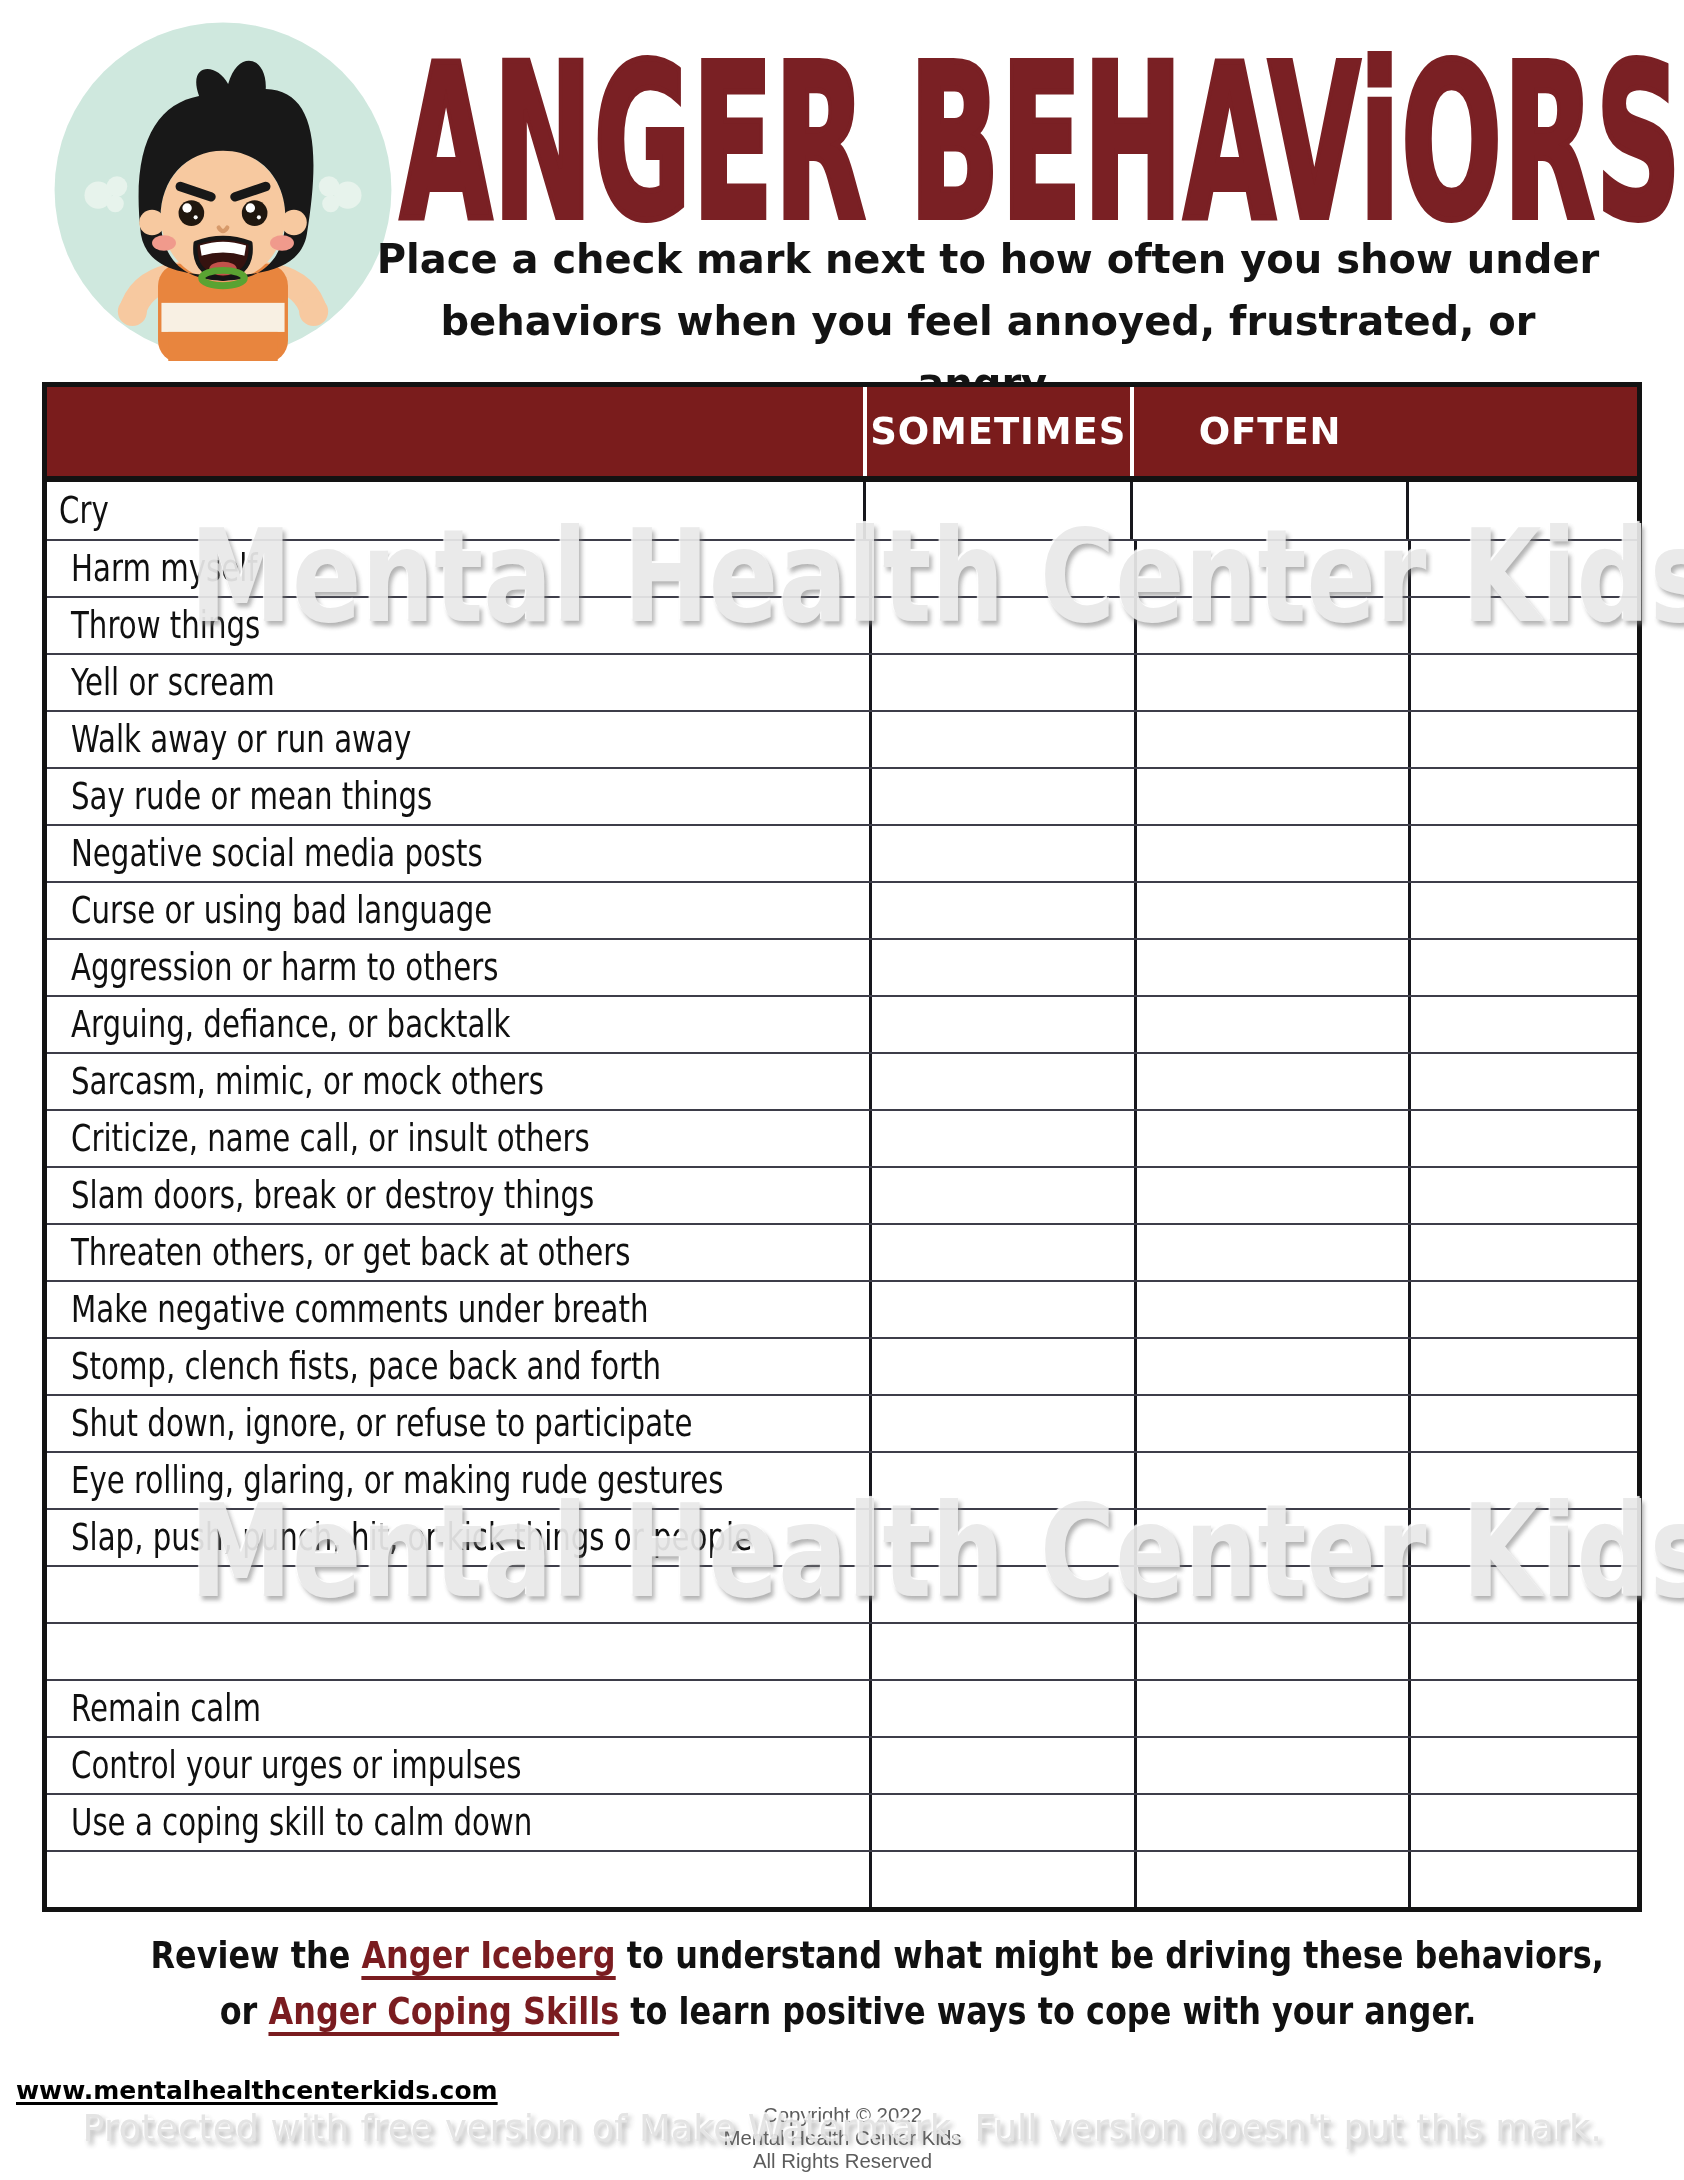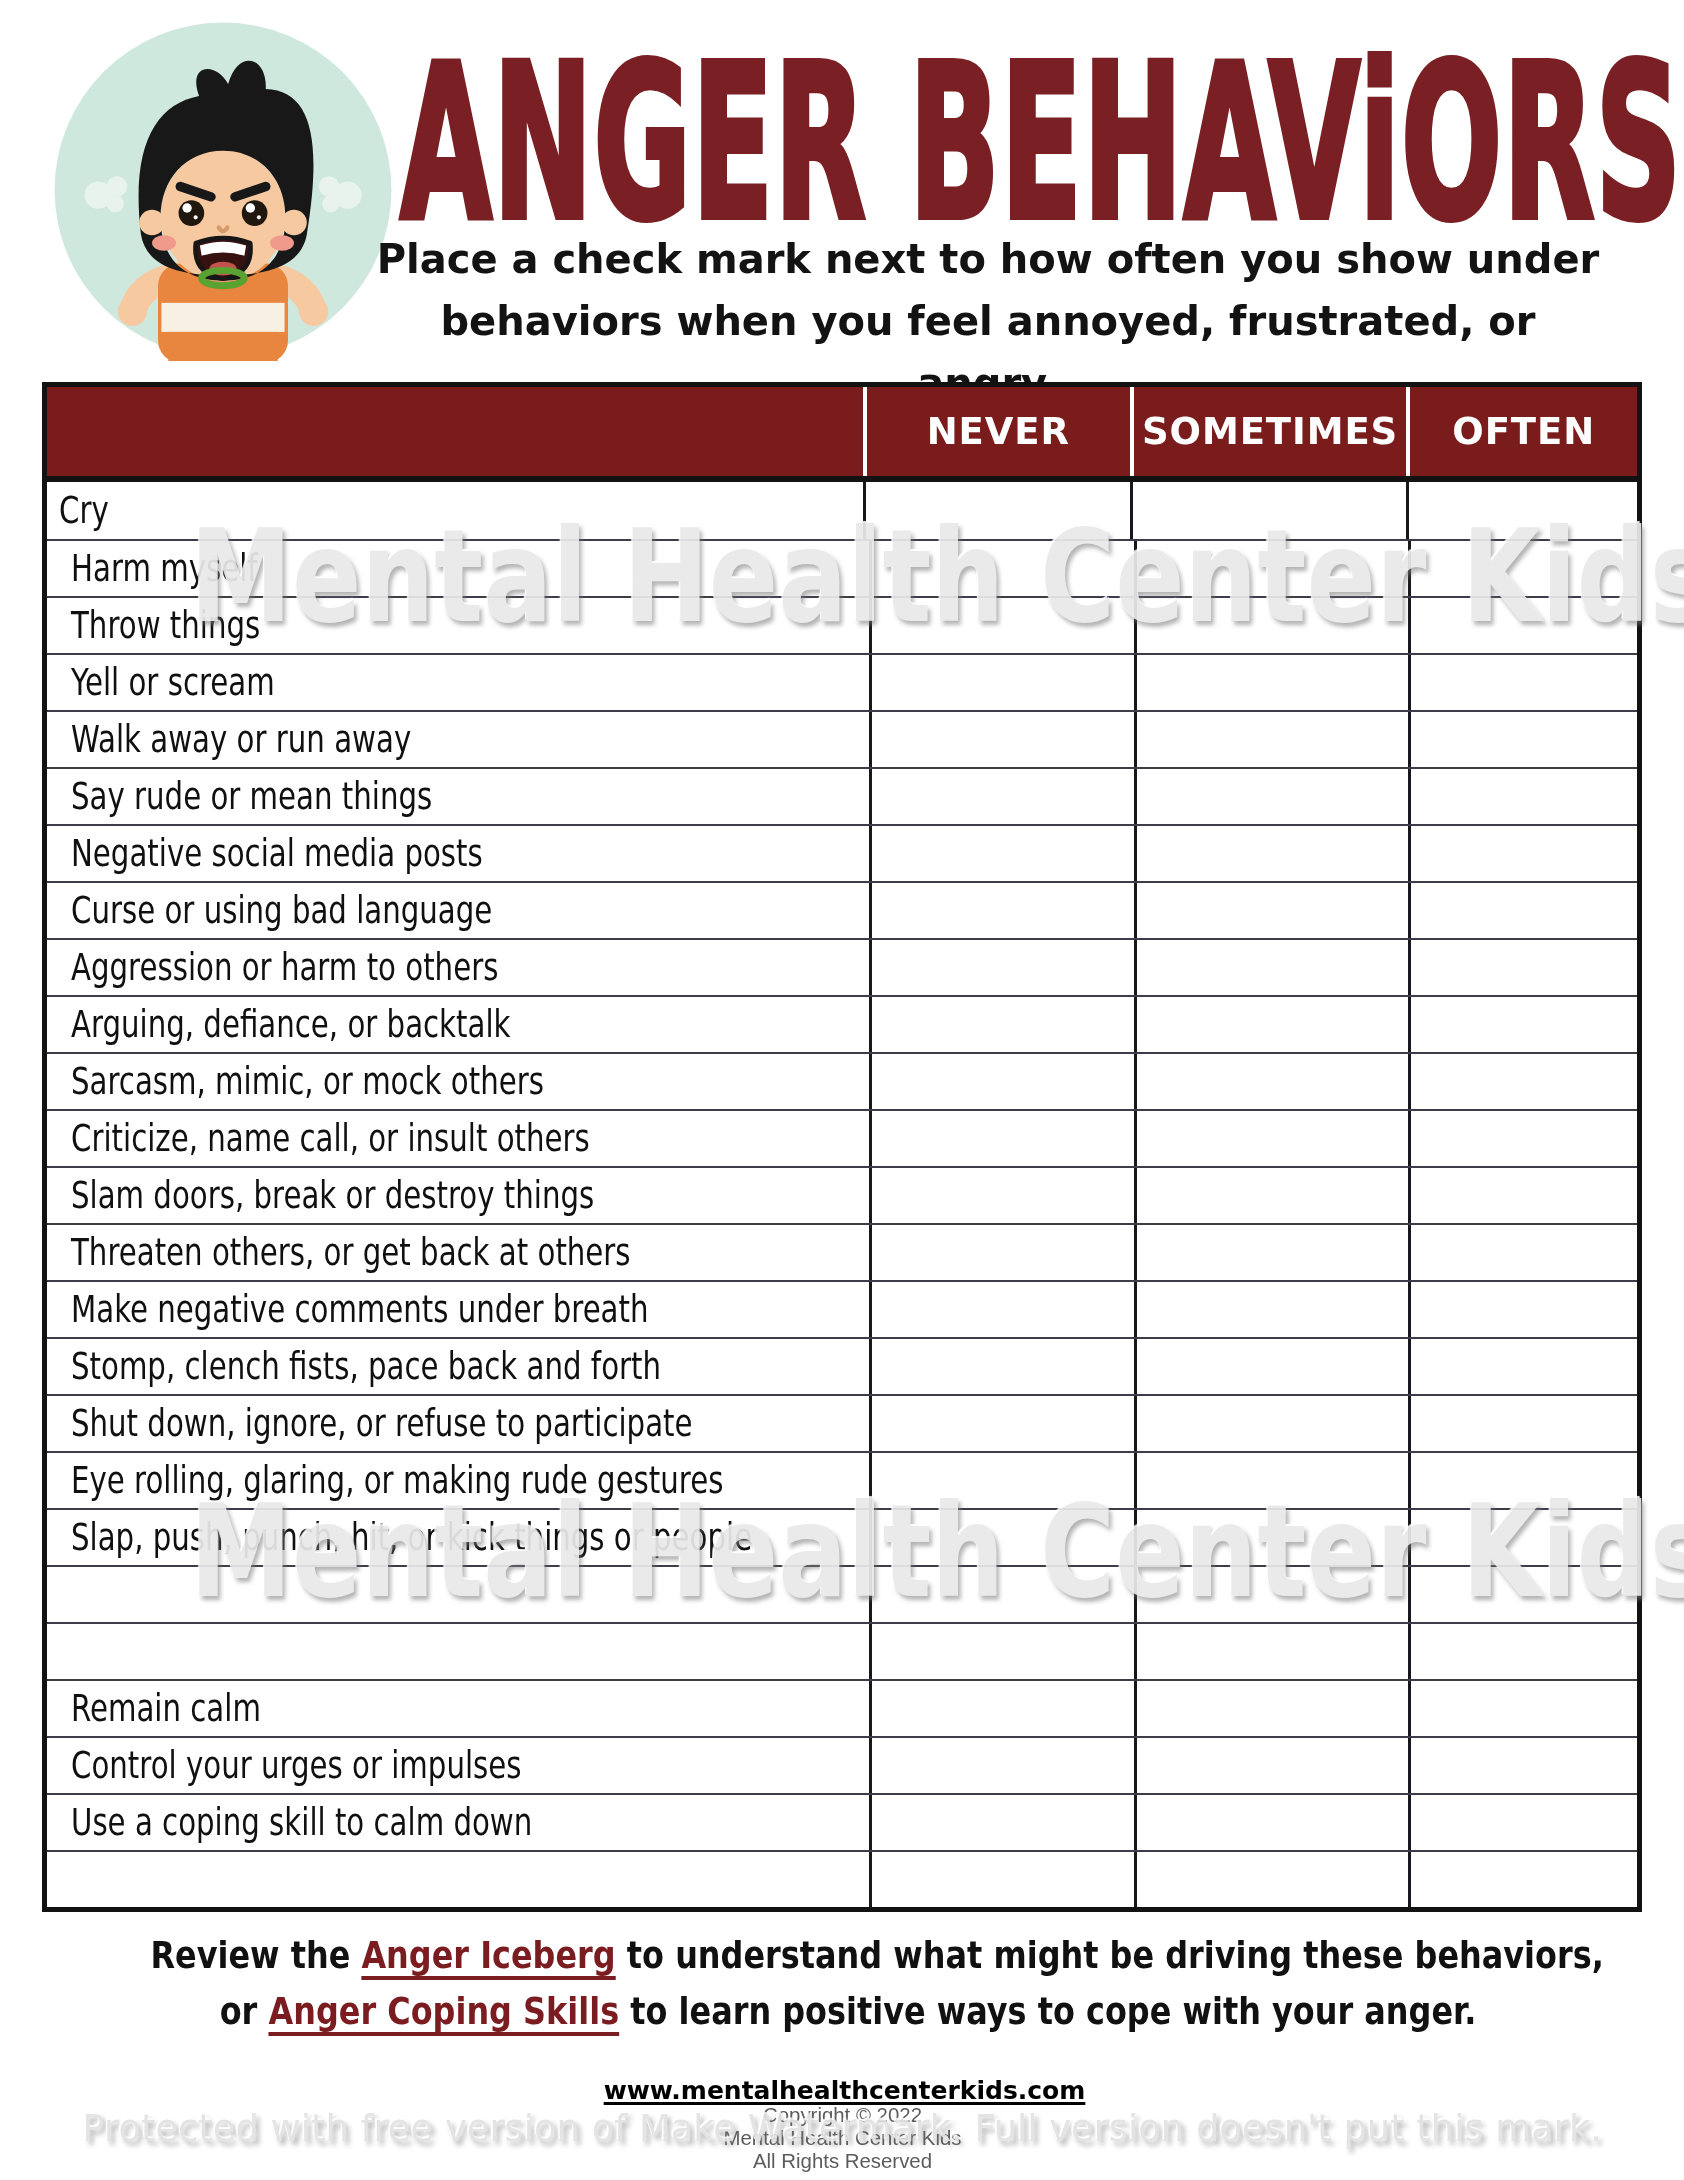--- a/index.html
+++ b/index.html
@@ -48,21 +48,21 @@
   .wm2{top:1484px;}
   .wm-bottom{top:2097px;font-size:38px;font-weight:normal;color:#e2e2e2;line-height:48px;margin-top:7px;}
   .wm-bottom > span{display:inline-block;transform:scaleX(0.97);transform-origin:center;}
   
   .review-note{
     position:absolute;left:0;right:0;top:1927px;text-align:center;
     font-size:38px;font-weight:bold;color:#111;line-height:56px;padding-left:12px;
   }
   .review-note .condense{display:inline-block;transform:scaleX(0.84);transform-origin:center;white-space:nowrap;}
   .doclink{color:#7a1c20;text-decoration:underline;text-decoration-thickness:4.3px;text-underline-offset:7.7px;cursor:pointer;}
-  .website-line{position:absolute;left:4px;right:0;top:2076px;text-align:center;
+  .website-line{position:absolute;left:16px;right:0;top:2076px;
     font-size:25px;font-weight:bold;color:#000;}
   .website-line span{text-decoration:underline;text-decoration-thickness:2.6px;text-underline-offset:3.4px;cursor:pointer;}
   .smallprint{position:absolute;left:0;right:0;top:2104px;text-align:center;
     font-family:"Liberation Sans",sans-serif;font-size:20.4px;color:#5c5c5c;
     line-height:23px;font-weight:normal;}
 </style>
 </head>
 <body>
 
 <div class="page">
@@ -122,21 +122,20 @@
 
   <div class="page-title">ANGER BEHAViORS</div>
   <div class="page-subtitle">
     <div>Place a check mark next to how often you show under</div>
     <div>behaviors when you feel annoyed, frustrated, or angry.</div>
   </div>
 
   <div class="btable">
     <div class="thead">
       <div class="hcell"></div>
-      <div class="hcell">NEVER</div>
       <div class="hcell">SOMETIMES</div>
       <div class="hcell">OFTEN</div>
     </div>
     <div id="tbody">
         <div class="trow">
           <div class="cell name">
             <span>Cry</span>
           </div>
           <div class="cell mark"></div>
           <div class="cell mark"></div>

